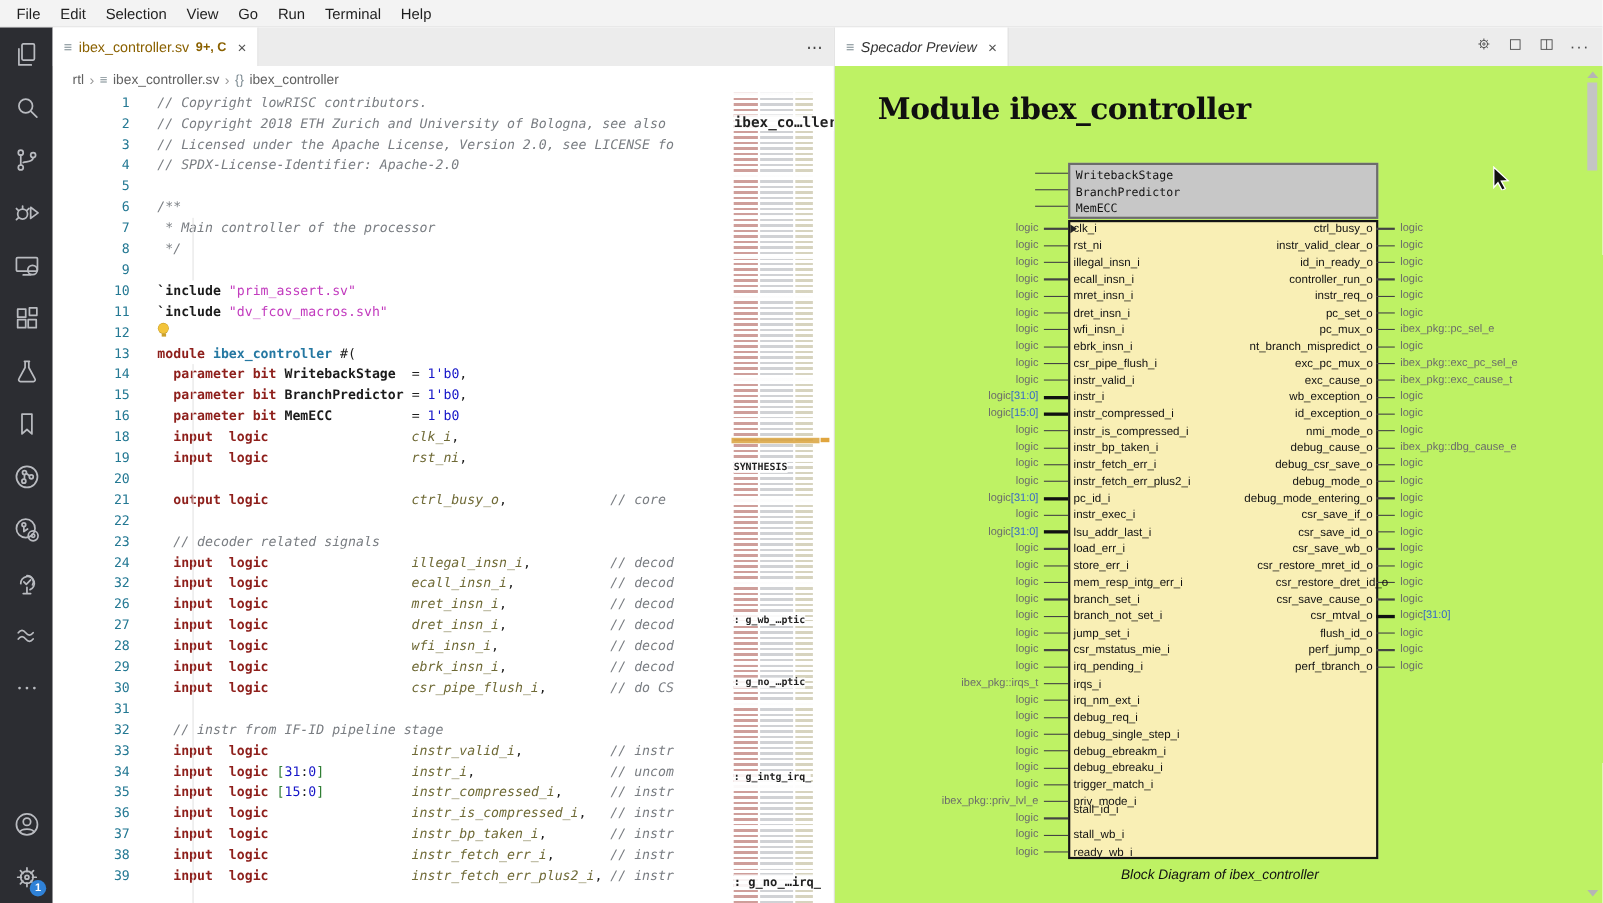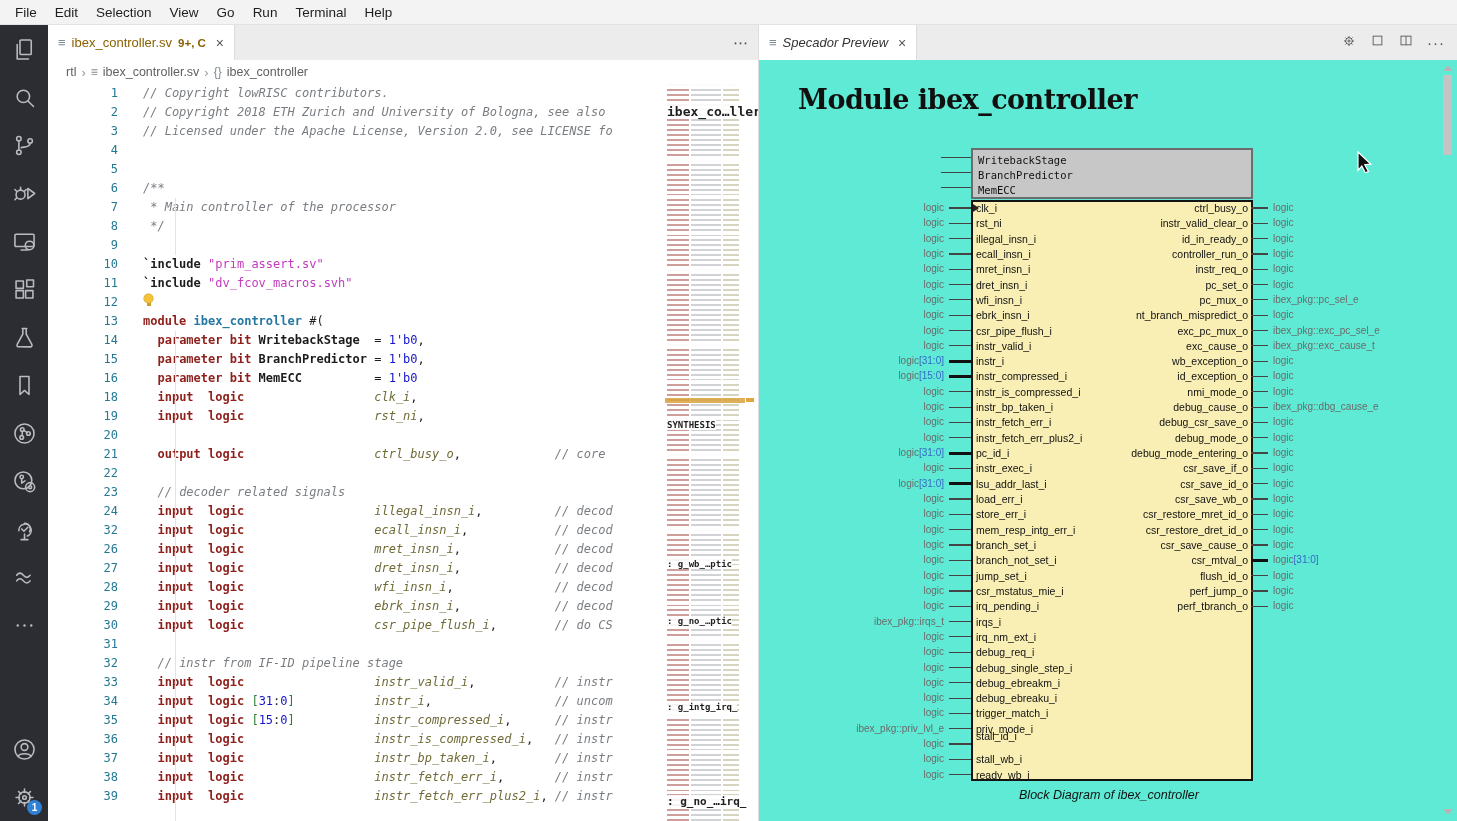--- a/index.html
+++ b/index.html
@@ -62,21 +62,21 @@
   #minimap::after{content:"";position:absolute;inset:0;
     background:repeating-linear-gradient(to bottom, rgba(255,255,255,.95) 0 3px, transparent 3px 37px);}
   .mm-label{position:absolute;left:2px;z-index:3;background:rgba(255,255,255,.88);
             font-family:"DejaVu Sans Mono",monospace;font-weight:bold;color:#1f1f1f;white-space:nowrap;}
   .mm-band{position:absolute;left:0;right:0;top:314px;height:5px;background:#d9a23c;opacity:.85;z-index:2;}
   #scrollstrip{position:absolute;left:697px;top:0;width:13px;bottom:0;}
   .ss-marker{position:absolute;left:1px;width:8px;height:4px;background:#e0a53e;}
   
   #panel{position:absolute;left:758px;top:25px;width:699px;height:796px;background:#fff;border-left:1px solid #ddd;box-sizing:border-box;}
   #panel .tabbar{height:35px;}
-  .panel-content{position:absolute;left:0;top:35px;right:0;bottom:0;background:#5eead4;overflow:hidden;}
+  .panel-content{position:absolute;left:0;top:35px;right:0;bottom:0;background:#bef264;overflow:hidden;}
   .panel-title{position:absolute;left:39px;top:24px;margin:0;font-family:"DejaVu Serif",serif;
                font-size:27px;font-weight:bold;color:#101010;letter-spacing:-.5px;}
   .gen-btn{position:absolute;right:23px;top:10px;height:32px;background:#f1f1f1;border:1px solid #c9c9c9;
            border-radius:3px;display:flex;align-items:center;gap:7px;padding:0 11px;font-size:13.5px;color:#333;cursor:pointer;}
   
   .dg{position:absolute;font-family:"DejaVu Sans Mono",monospace;}
   .param-box{left:212px;top:88px;width:282px;height:51px;background:#c7c7c7;border:2px solid #6c6c6c;box-sizing:border-box;}
   .param-row{position:absolute;left:5px;font-size:10.5px;color:#111;line-height:15px;}
   .main-box{left:212px;top:140px;width:282px;height:581px;background:#f9efb5;border:2px solid #141414;box-sizing:border-box;}
   .stub{position:absolute;background:#444;}
@@ -240,21 +240,21 @@
       <span>ibex_controller.sv</span>
       <span class="bc-sep">›</span>
       <span class="bc-icon">{}</span>
       <span>ibex_controller</span>
     </div>
   <div id="code-area">
     <div id="code-lines">
         <div class="line"><span class="ln">1</span><span class="lc"><span class="tok-c">// Copyright lowRISC contributors.</span></span></div>
         <div class="line"><span class="ln">2</span><span class="lc"><span class="tok-c">// Copyright 2018 ETH Zurich and University of Bologna, see also</span></span></div>
         <div class="line"><span class="ln">3</span><span class="lc"><span class="tok-c">// Licensed under the Apache License, Version 2.0, see LICENSE fo</span></span></div>
-        <div class="line"><span class="ln">4</span></div>
+        <div class="line"><span class="ln">4</span><span class="lc"><span class="tok-c">// SPDX-License-Identifier: Apache-2.0</span></span></div>
         <div class="line"><span class="ln">5</span><span class="lc"></span></div>
         <div class="line"><span class="ln">6</span><span class="lc"><span class="tok-c">/**</span></span></div>
         <div class="line"><span class="ln">7</span><span class="lc"><span class="tok-c"> * Main controller of the processor</span></span></div>
         <div class="line"><span class="ln">8</span><span class="lc"><span class="tok-c"> */</span></span></div>
         <div class="line"><span class="ln">9</span><span class="lc"></span></div>
         <div class="line"><span class="ln">10</span><span class="lc"><span class="tok-kb">`include </span><span class="tok-s">"prim_assert.sv"</span></span></div>
         <div class="line"><span class="ln">11</span><span class="lc"><span class="tok-kb">`include </span><span class="tok-s">"dv_fcov_macros.svh"</span></span></div>
         <div class="line"><span class="ln">12</span><span class="lc"><span class="tok-bulb"></span></span></div>
         <div class="line"><span class="ln">13</span><span class="lc"><span class="tok-k">module </span><span class="tok-t">ibex_controller</span><span class="tok-p"> #(</span></span></div>
         <div class="line"><span class="ln">14</span><span class="lc"><span class="tok-p">  </span><span class="tok-k">parameter bit </span><span class="tok-kb">WritebackStage</span><span class="tok-p">  = </span><span class="tok-n">1'b0</span><span class="tok-p">,</span></span></div>
@@ -508,21 +508,21 @@
         <div class="stub" style="left: 492px; width: 17px; height: 1.2px; top: 423.106px;"></div>
         <div class="pname" style="right: 209px; top: 417.706px;">csr_save_id_o</div>
         <div class="ptype" style="left: 514px; top: 417.706px;">logic</div>
         <div class="stub" style="left: 492px; width: 17px; height: 1.2px; top: 438.423px;"></div>
         <div class="pname" style="right: 209px; top: 433.023px;">csr_save_wb_o</div>
         <div class="ptype" style="left: 514px; top: 433.023px;">logic</div>
         <div class="stub" style="left: 492px; width: 17px; height: 1.2px; top: 453.74px;"></div>
         <div class="pname" style="right: 209px; top: 448.34px;">csr_restore_mret_id_o</div>
         <div class="ptype" style="left: 514px; top: 448.34px;">logic</div>
         <div class="stub" style="left: 492px; width: 17px; height: 1.2px; top: 469.057px;"></div>
-        <div class="pname" style="right: 209px; top: 463.657px;">csr_restore_dret_id_o</div>
+        <div class="pname" style="right: 195px; top: 463.657px;">csr_restore_dret_id_o</div>
         <div class="ptype" style="left: 514px; top: 463.657px;">logic</div>
         <div class="stub" style="left: 492px; width: 17px; height: 1.2px; top: 484.374px;"></div>
         <div class="pname" style="right: 209px; top: 478.974px;">csr_save_cause_o</div>
         <div class="ptype" style="left: 514px; top: 478.974px;">logic</div>
         <div class="stub bus" style="left: 492px; width: 17px; height: 3px; top: 498.791px;"></div>
         <div class="pname" style="right: 209px; top: 494.291px;">csr_mtval_o</div>
         <div class="ptype" style="left: 514px; top: 494.291px;"><span>logic</span><span class="bus-part">[31:0]</span></div>
         <div class="stub" style="left: 492px; width: 17px; height: 1.2px; top: 515.008px;"></div>
         <div class="pname" style="right: 209px; top: 509.608px;">flush_id_o</div>
         <div class="ptype" style="left: 514px; top: 509.608px;">logic</div>

